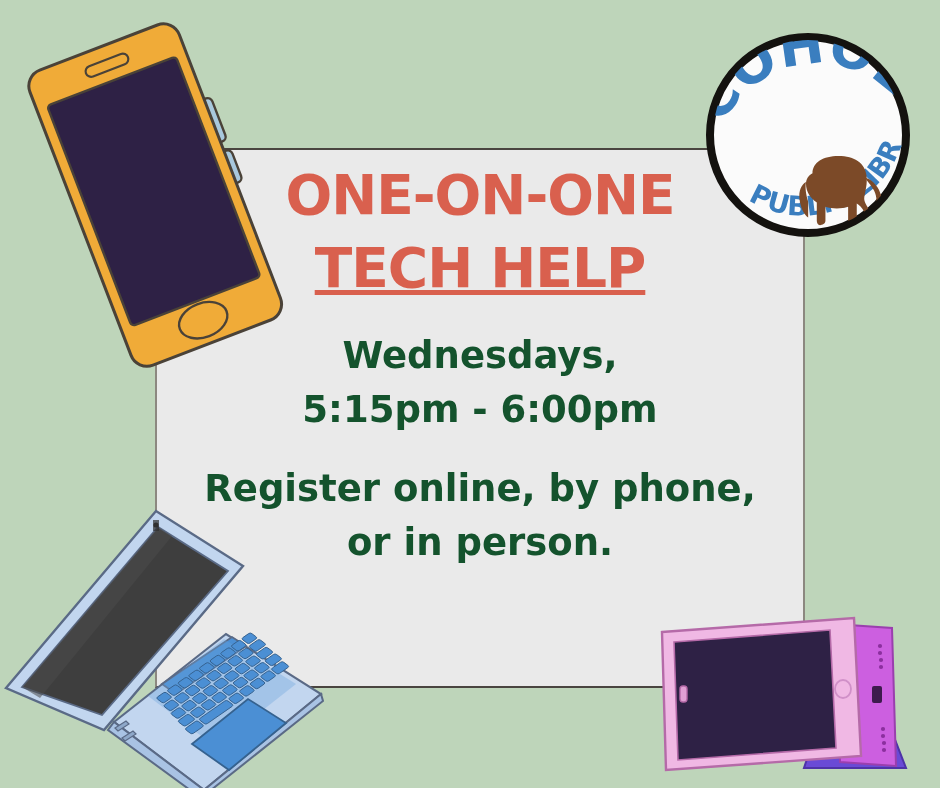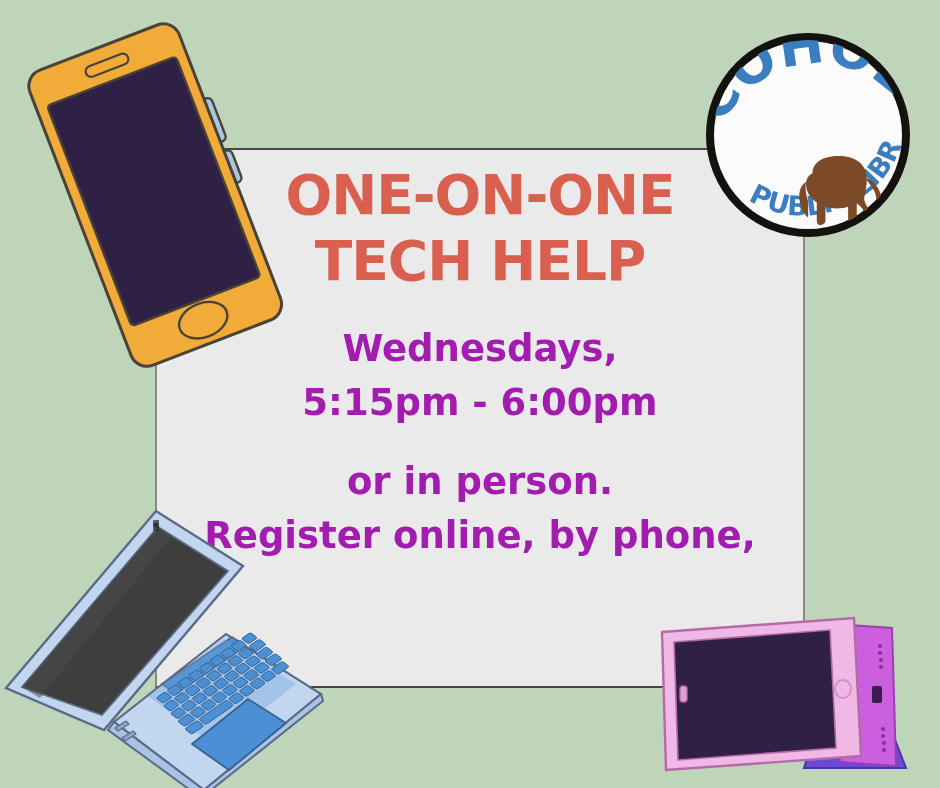--- a/index.html
+++ b/index.html
@@ -55,24 +55,24 @@
     font-family: "DejaVu Sans", sans-serif;
     font-weight: bold;
     font-size: 55px;
     letter-spacing: -1px;
     line-height: 1.09;
     text-align: center;
     margin: 0;
     white-space: nowrap;
   }
   .headline.l1 { margin-top: 6px; }
-  .headline.l2 { margin-top: 6px; }
+  .headline.l2 { margin-top: 13px; text-decoration: underline; }
 
   .body-line {
-    color: #a21caf;
+    color: #14532d;
     font-family: "DejaVu Sans", sans-serif;
     font-weight: bold;
     font-size: 37px;
     line-height: 1.45;
     text-align: center;
     margin: 0;
     white-space: nowrap;
   }
   .gap-a { height: 30px; }
   .gap-b { height: 26px; }
@@ -296,17 +296,17 @@
     <div class="headline l1">ONE-ON-ONE</div>
     <div class="headline l2">TECH HELP</div>
 
     <div class="gap-a"></div>
 
     <div class="body-line">Wednesdays,</div>
     <div class="body-line">5:15pm - 6:00pm</div>
 
     <div class="gap-b"></div>
 
+    <div class="body-line">Register online, by phone,</div>
     <div class="body-line">or in person.</div>
-    <div class="body-line">Register online, by phone,</div>
   </div>
 
 </div>
 
 </body></html>

